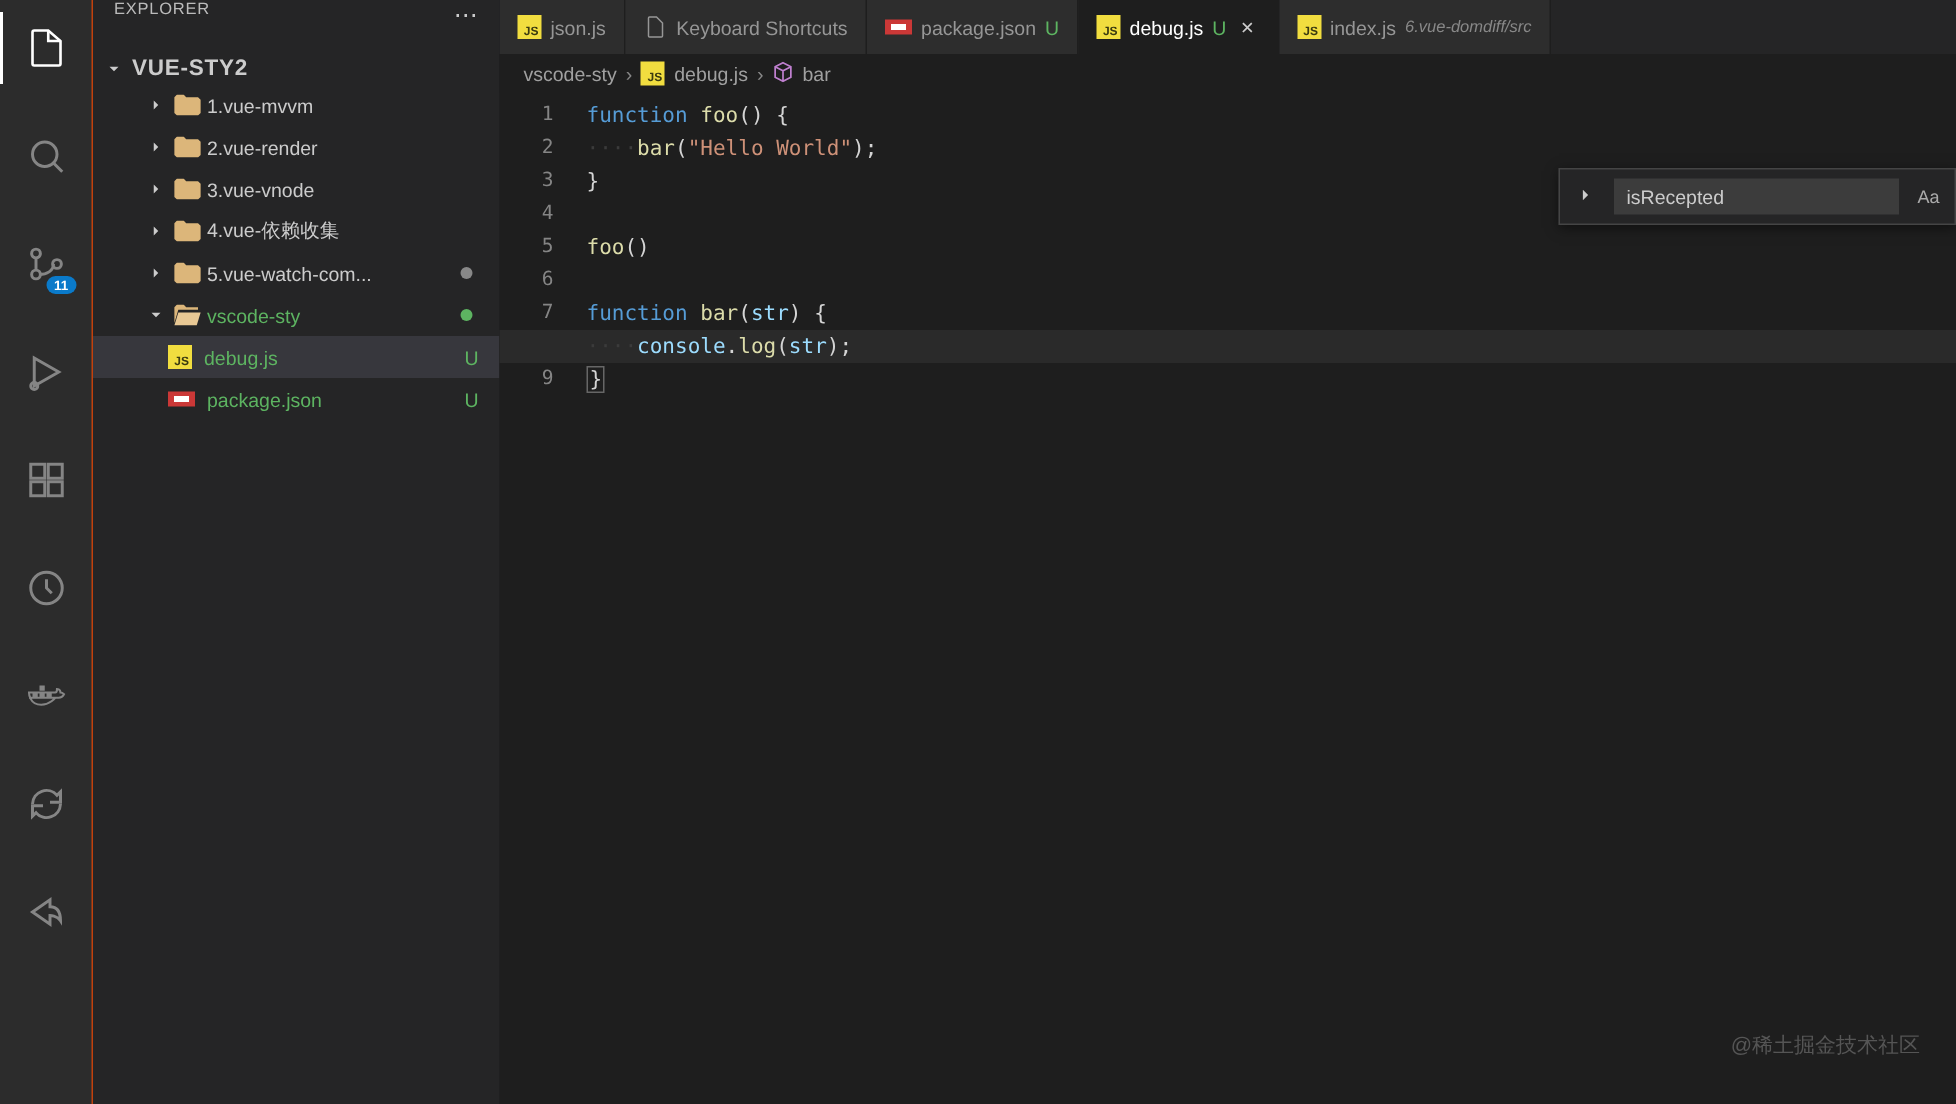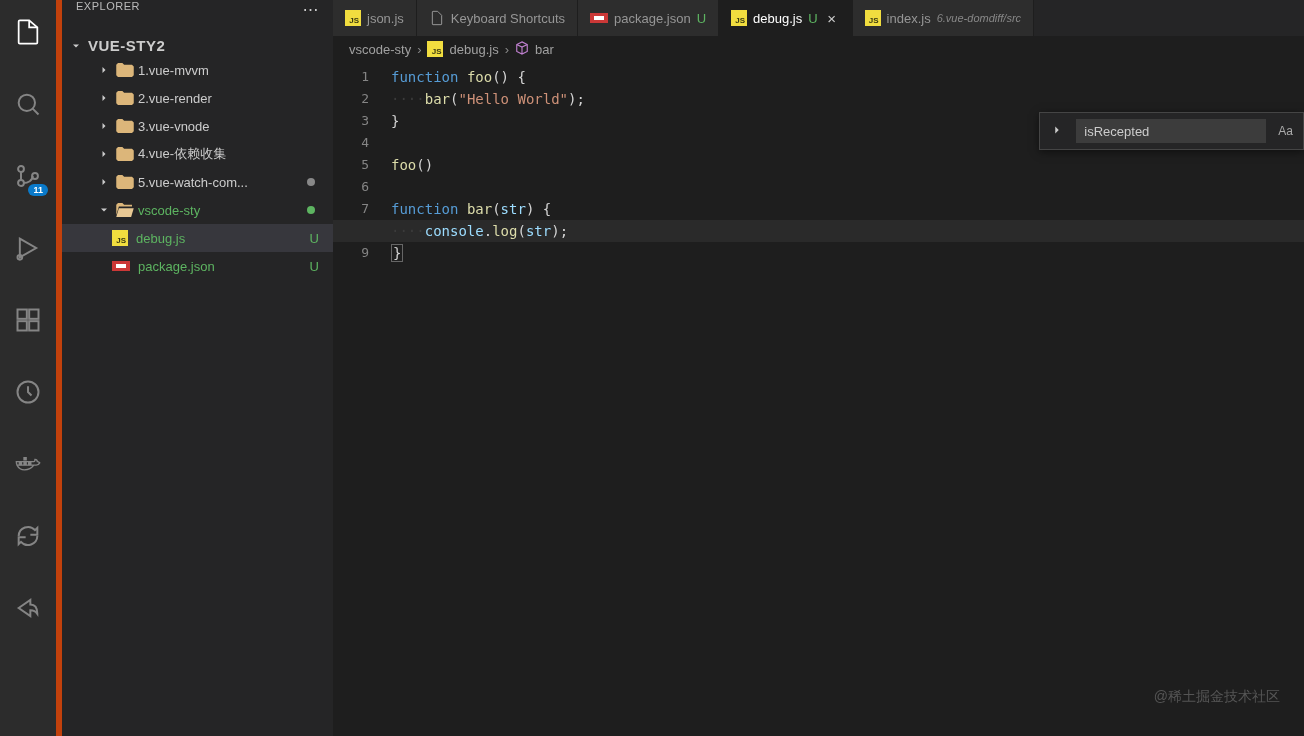--- a/index.html
+++ b/index.html
@@ -14,21 +14,21 @@
   font-size: 13px;
 }
 .activity-bar {
   width: 62px;
   background: #2c2c2c;
   display: flex;
   flex-direction: column;
   align-items: center;
   padding-top: 8px;
   gap: 24px;
-  border-right: 6px solid #c2410c;
+  border-right: 1px solid #c2410c;
 }
 .activity-item {
   width: 48px;
   height: 48px;
   display: flex;
   align-items: center;
   justify-content: center;
   cursor: pointer;
   color: #858585;
   position: relative;

